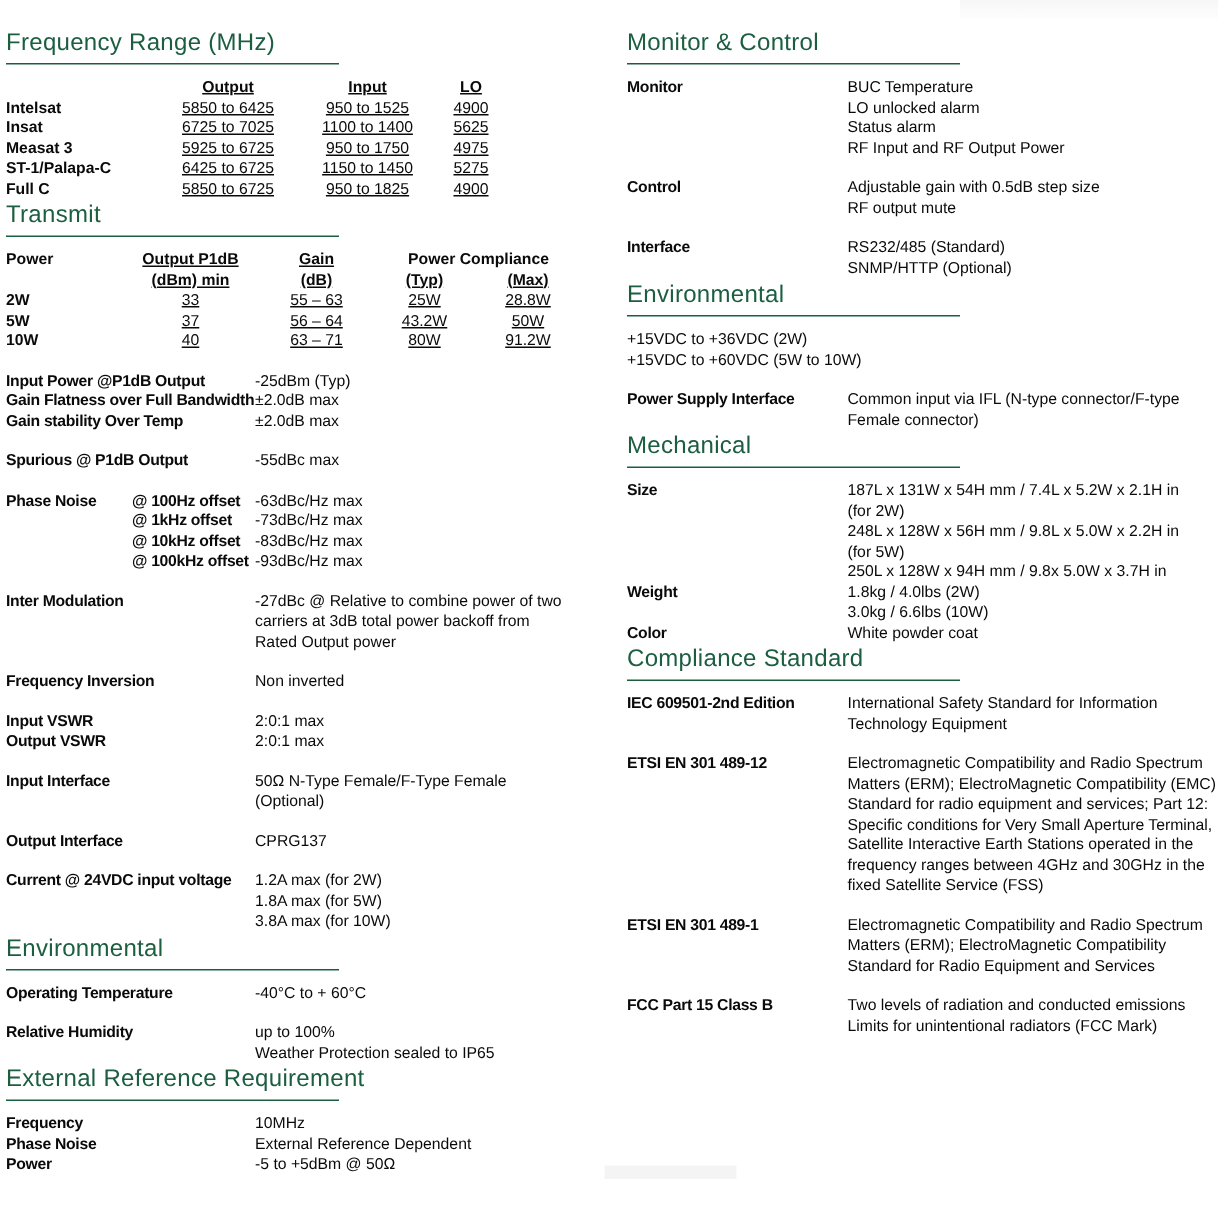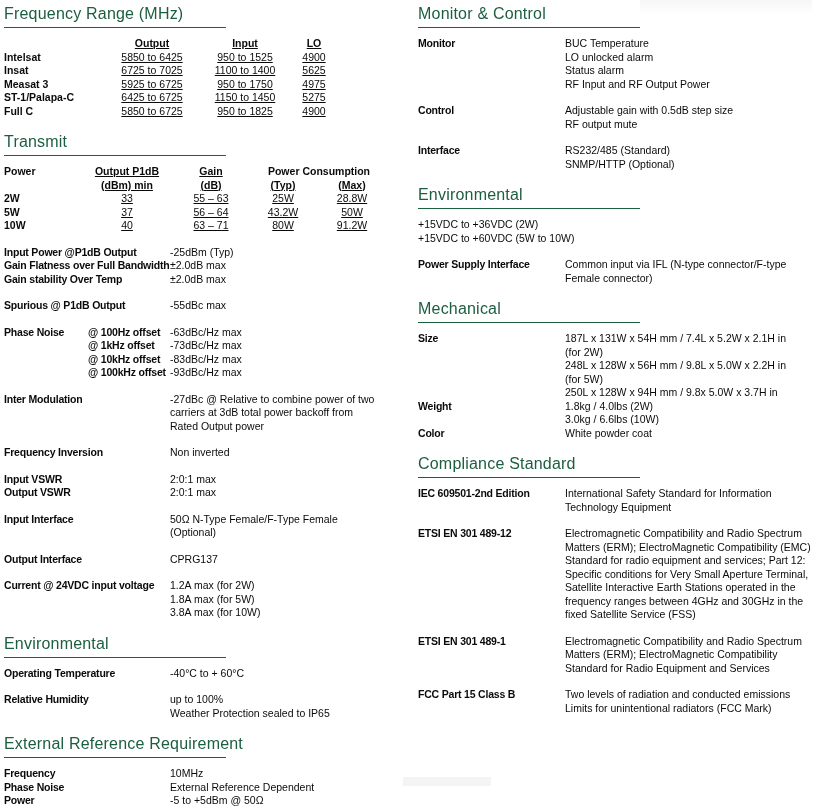--- a/index.html
+++ b/index.html
@@ -2,25 +2,25 @@
 <html><head>
 <meta charset="utf-8">
 <style>
   :root { --green:#1b5e40; --ink:#0a0a0a; }
   html,body { margin:0; padding:0; }
   body {
     width:816px; height:806px; background:#ffffff; position:relative;
     font-family:"Liberation Sans", sans-serif; color:var(--ink);
     overflow:hidden;
   }
-  .col { position:absolute; top:5px; }
+  .col { position:absolute; top:20px; }
   #col-left  { left:4px;  width:402px; }
   #col-right { left:418px; width:396px; }
 
-  .section { margin-top:15px; }
+  .section { margin-top:2px; }
   .section:first-child { margin-top:0; }
   .sec-title { font-size:16px; color:var(--green); letter-spacing:.2px; }
   .sec-rule  { width:222px; border-bottom:1.5px solid var(--green); margin-top:4px; }
   .sec-body  { margin-top:9px; font-size:10.5px; line-height:13.5px; }
 
   .bold { font-weight:bold; }
   .center { text-align:center;text-decoration:underline; }
 
   
   .freq-grid { display:grid; grid-template-columns:96px 104px 82px 56px; }
@@ -102,21 +102,21 @@
   </div>
 
   <div class="section">
     <div class="sec-title">Transmit</div>
     <div class="sec-rule"></div>
     <div class="sec-body">
       <div class="tx-grid tx-head">
         <div>Power</div>
         <div class="center">Output P1dB</div>
         <div class="center">Gain</div>
-        <div class="span2">Power Consumption</div>
+        <div class="span2">Power Compliance</div>
       </div>
       <div class="tx-grid tx-head">
         <div></div>
         <div class="center">(dBm) min</div>
         <div class="center">(dB)</div>
         <div class="center">(Typ)</div>
         <div class="center">(Max)</div>
       </div>
       <div id="tx-rows">
           <div class="tx-grid">

